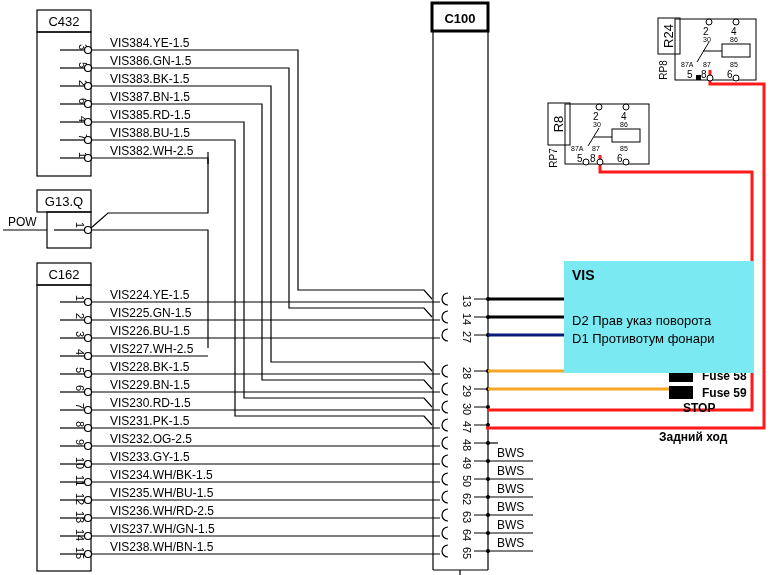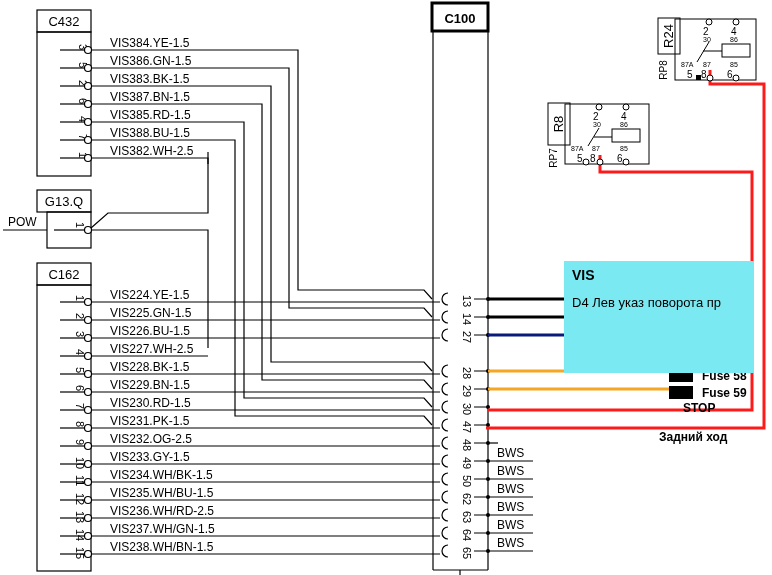--- a/index.html
+++ b/index.html
@@ -373,14 +373,15 @@
     <text x="703" y="67" class="tiny">87</text>
     <text x="730" y="67" class="tiny">85</text>
     <text x="687" y="78" class="rl" font-size="10">5</text>
     <text x="701" y="78" class="rl" font-size="10">8</text>
     <text x="727" y="78" class="rl" font-size="10">6</text>
   </g>
 </svg>
 
 <div class="vis">
   <div class="vis-title">VIS</div>
-  <div class="vis-row" style="top:34px;">D4 Лев указ поворота пр</div>
+  <div class="vis-row" style="top:52px;">D2 Прав указ поворота</div>
+  <div class="vis-row" style="top:70px;">D1 Противотум фонари</div>
 </div>
 
 </body></html>

